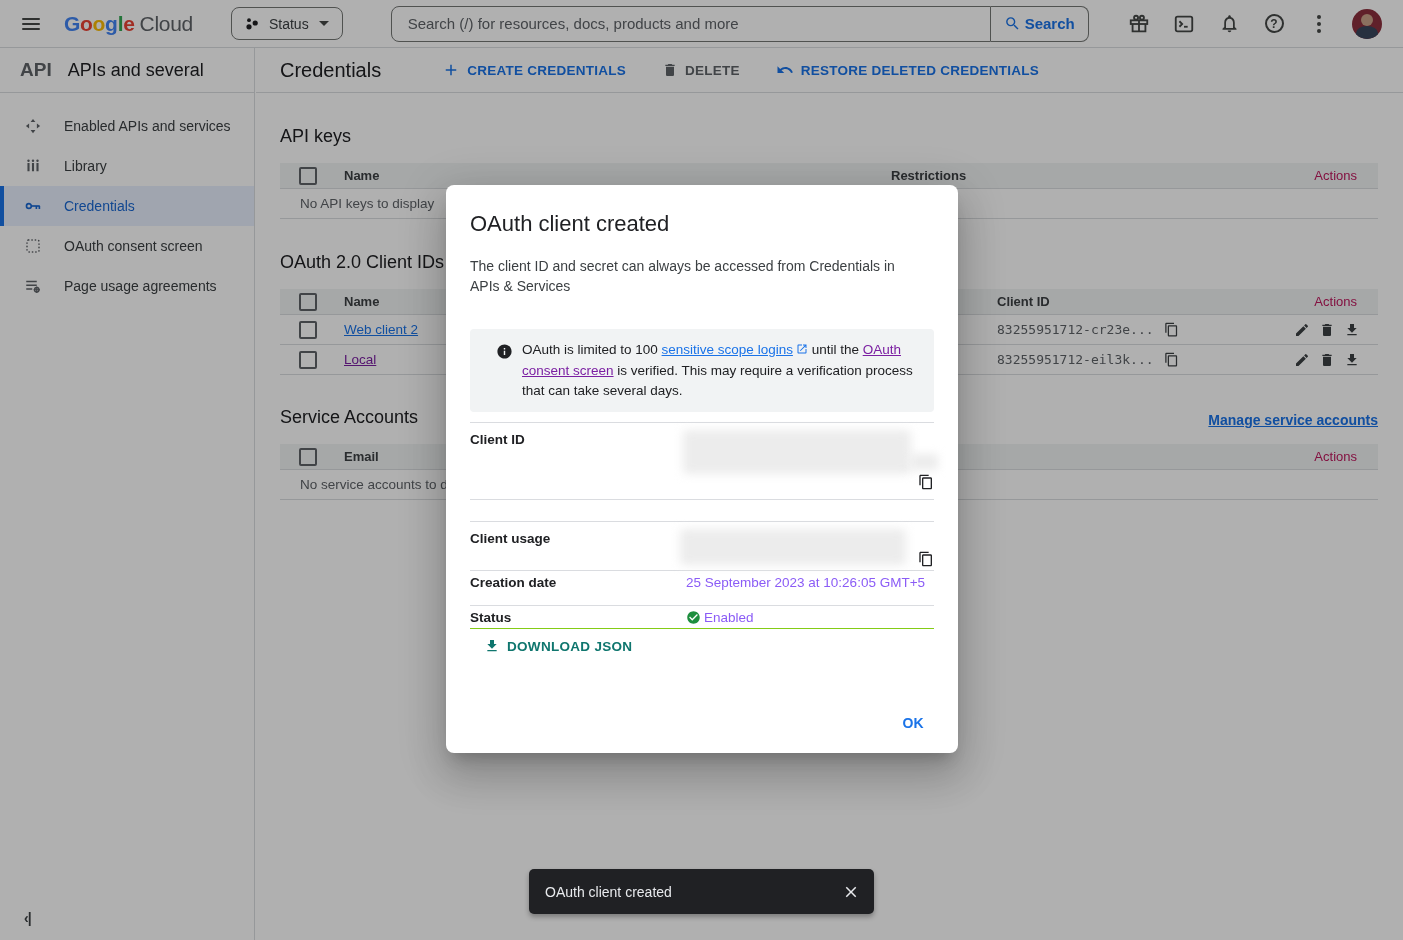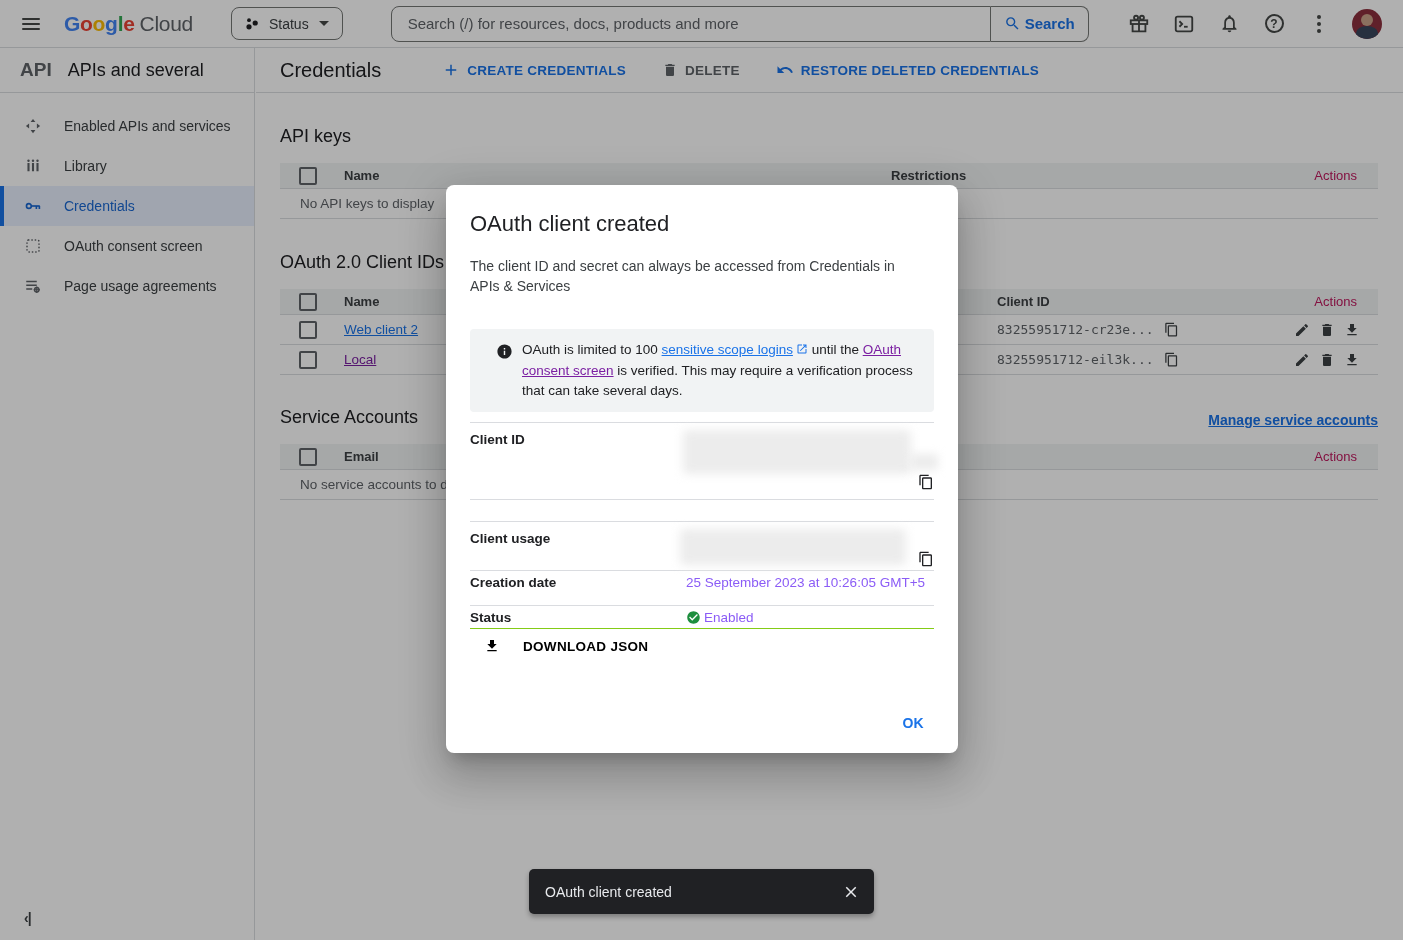--- a/index.html
+++ b/index.html
@@ -109,22 +109,22 @@
   .frow-secret { height:49px; padding-top:9px; }
   .frow-sm { height:23px; align-items:center; }
   .frow-sm .flabel { display:flex; align-items:center; }
   .frow-last { border-bottom:1px solid #84cc16; height:24px;margin-top:12px; }
   .blur1 { position:absolute; left:-3px; top:-2px; width:228px; height:44px; background:#ececec; filter:blur(5px); border-radius:4px; }
   .blur1b { position:absolute; right:-4px; top:22px; width:28px; height:16px; background:#ececec; filter:blur(4px); }
   .blur2 { position:absolute; left:-6px; top:-2px; width:226px; height:36px; background:#ececec; filter:blur(5px); border-radius:4px; }
   .copy-abs { position:absolute; right:0; color:#202124; }
   .cid-copy { top:42px; } .sec-copy { top:20px; }
   .statusline { display:flex; align-items:center; gap:3px; }
-  .dljson { margin-top:9px; margin-left:14px; display:inline-flex; align-items:center; gap:23px;
-            font-size:13.5px; font-weight:700; letter-spacing:.3px; color:#000000; }
+  .dljson { margin-top:9px; margin-left:14px; display:inline-flex; align-items:center; gap:7px;
+            font-size:13.5px; font-weight:700; letter-spacing:.3px; color:#0f766e; }
   .okbtn { position:absolute; right:20px; bottom:14px; padding:8px 14px; color:#1a73e8;
            font-size:14px; font-weight:700; letter-spacing:.3px; }
 
   
   .snackbar { position:absolute; left:529px; top:869px; width:345px; height:45px; background:#202124;
               border-radius:5px; z-index:70; display:flex; align-items:center; padding:0 14px 0 16px;
               box-shadow:0 3px 5px rgba(0,0,0,.3); }
   .snackbar .msg { font-size:14px; color:#e8eaed; }
   .snackbar .xbtn { margin-left:auto; color:#e8eaed; display:flex; }
 </style>

